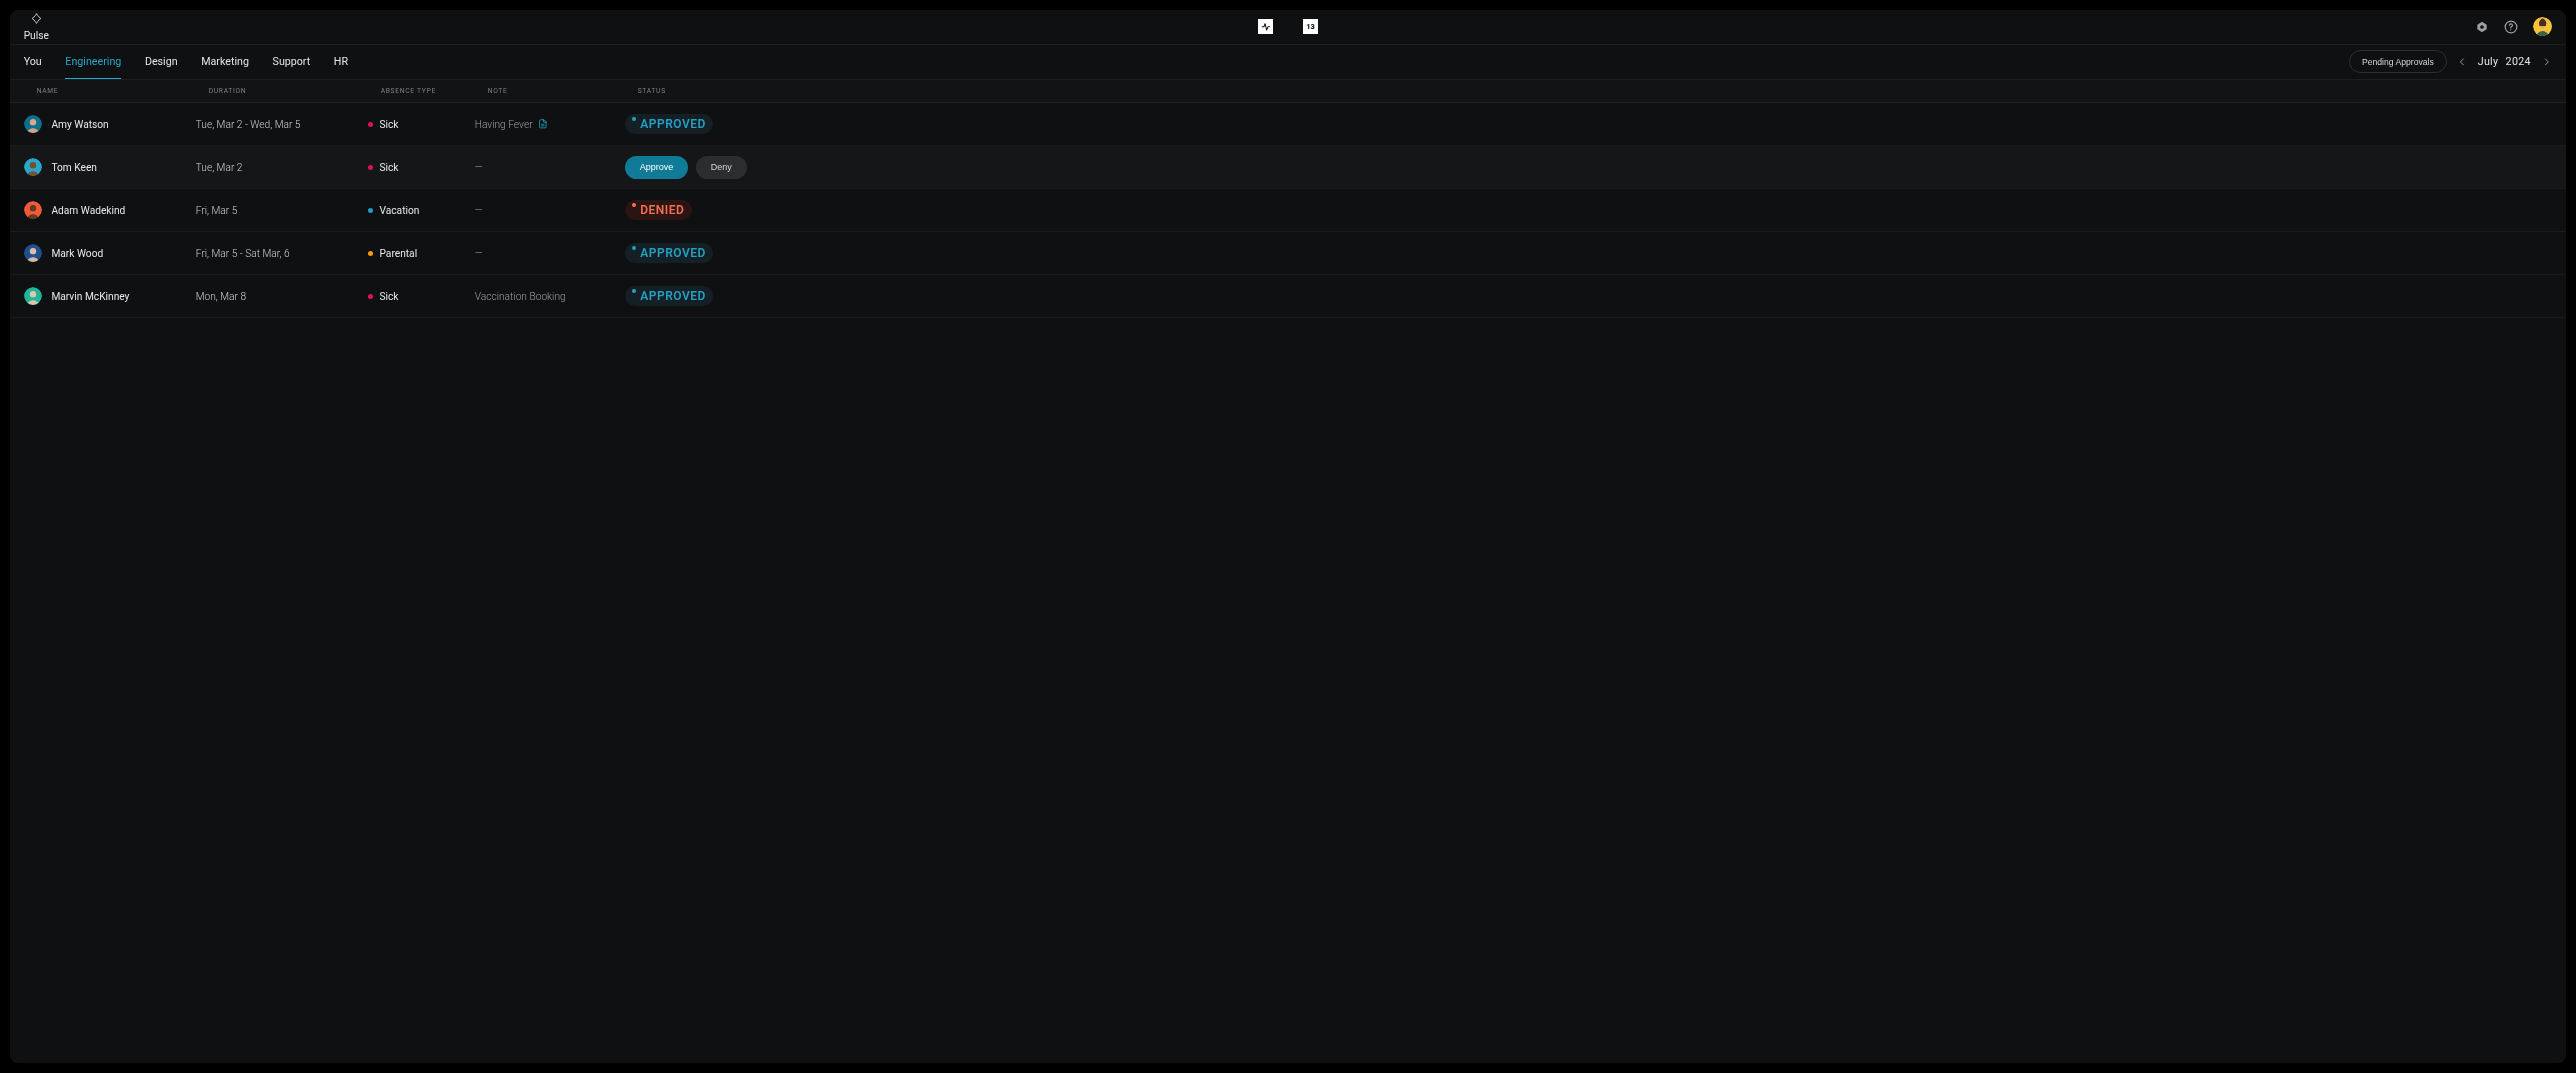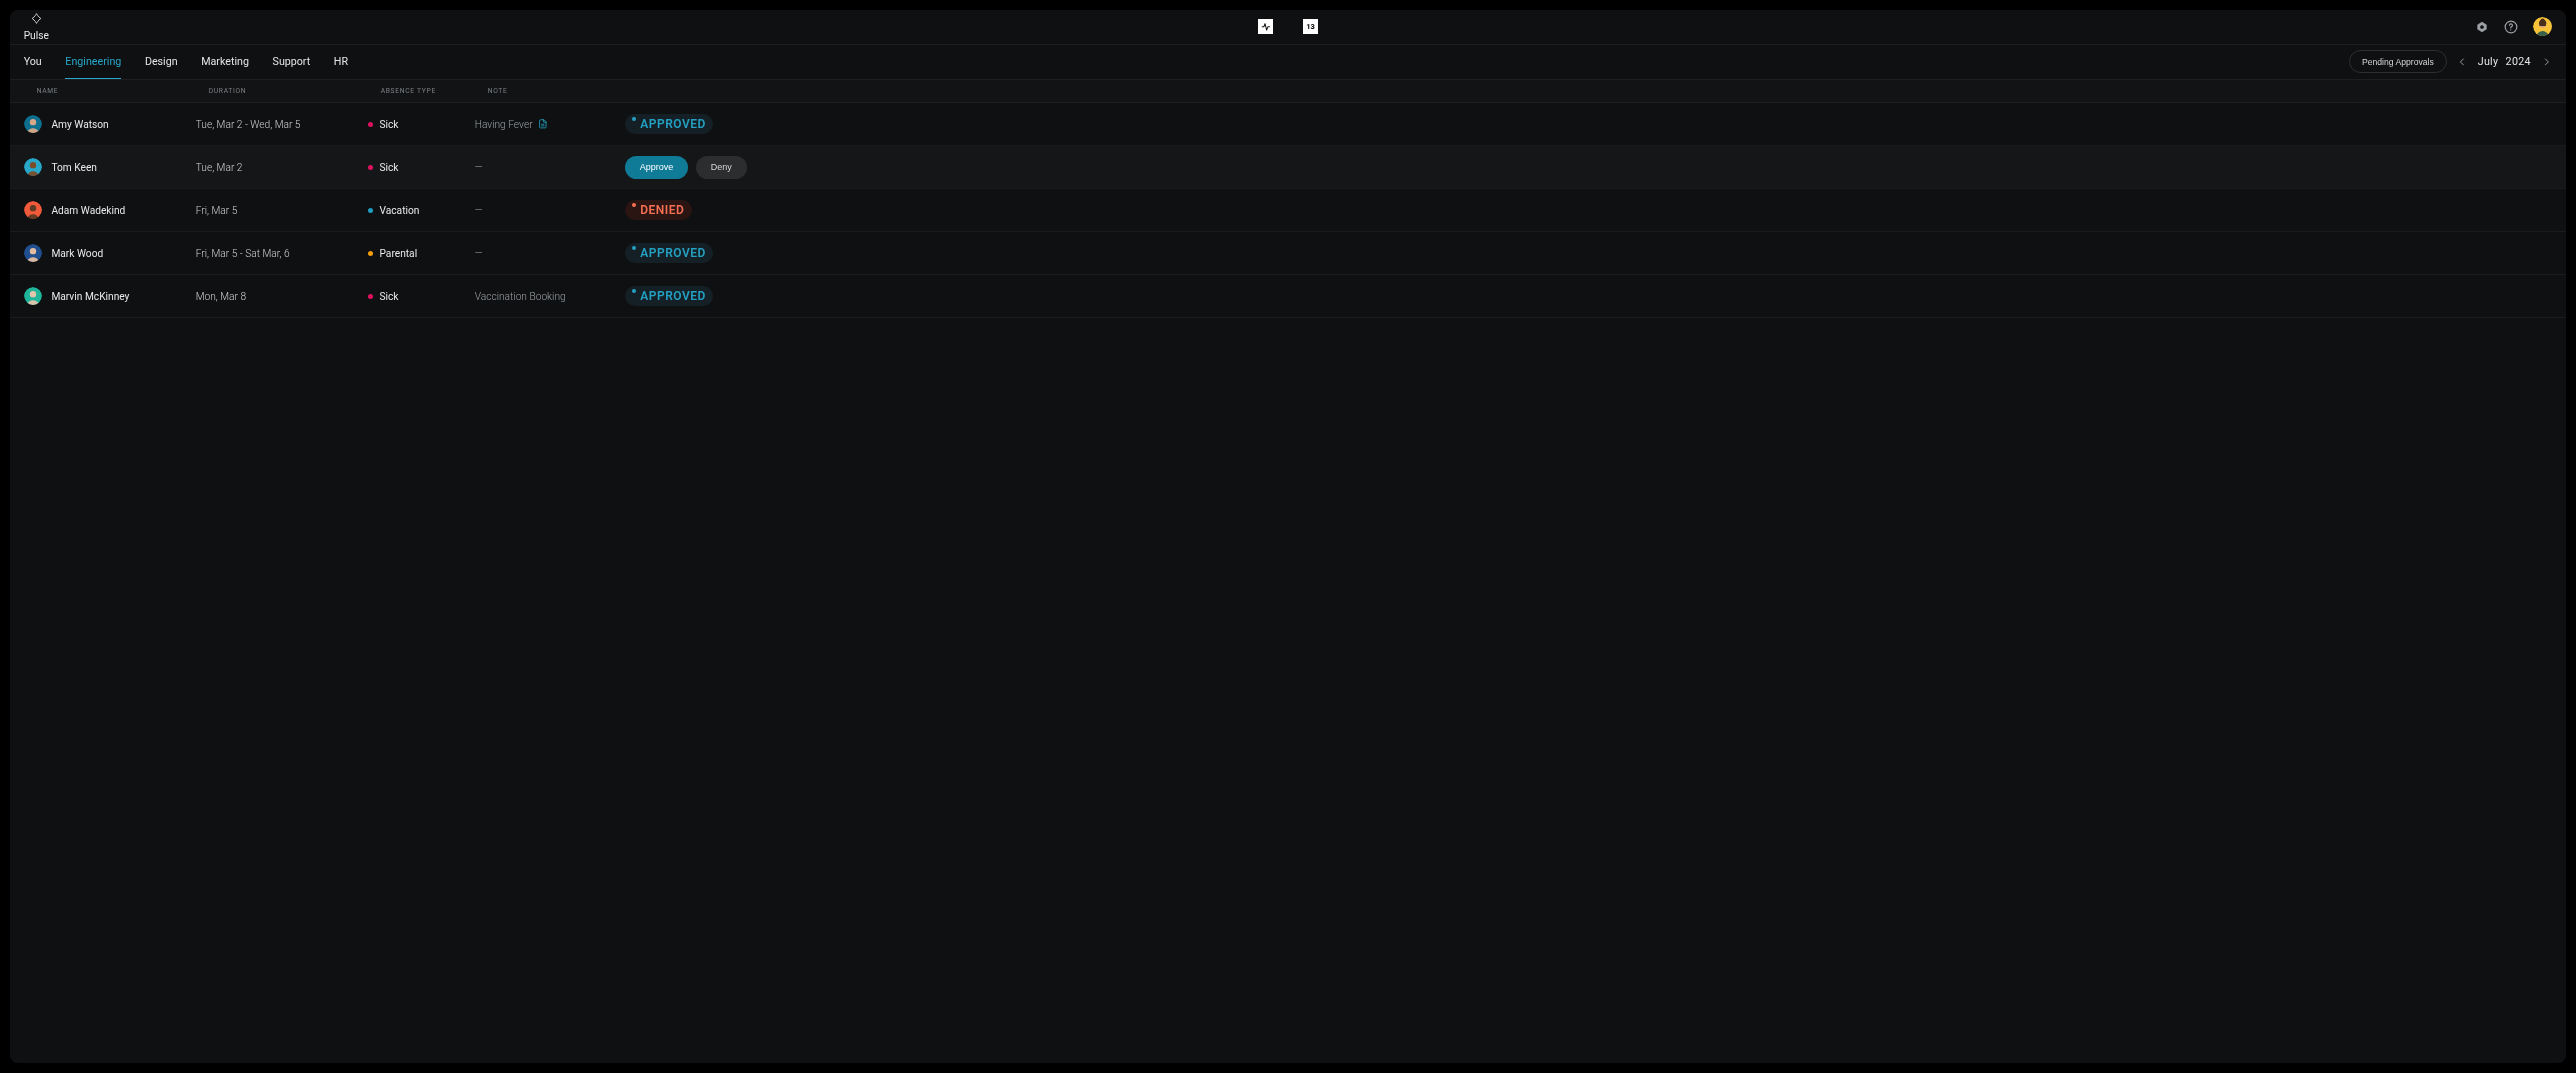--- a/index.html
+++ b/index.html
@@ -320,20 +320,21 @@
           </svg>
       </div>
     </div>
   </div>
 
   <div class="thead">
     <div>NAME</div>
     <div>DURATION</div>
     <div>ABSENCE TYPE</div>
     <div>NOTE</div>
+    <div>STATUS</div>
   </div>
 
   <div class="tbody" id="tbody">
       <div class="row">
         <div class="cell-name">
           <div class="avatar small">
             <svg viewBox="0 0 34 34">
               <circle cx="17" cy="17" r="17" fill="#0e6f8f"></circle>
               <circle cx="17" cy="13.5" r="6" fill="#d7a889"></circle>
               <path d="M5 34c2-7 9-9 12-9s10 2 12 9z" fill="#d7a889" opacity="0.95"></path>

